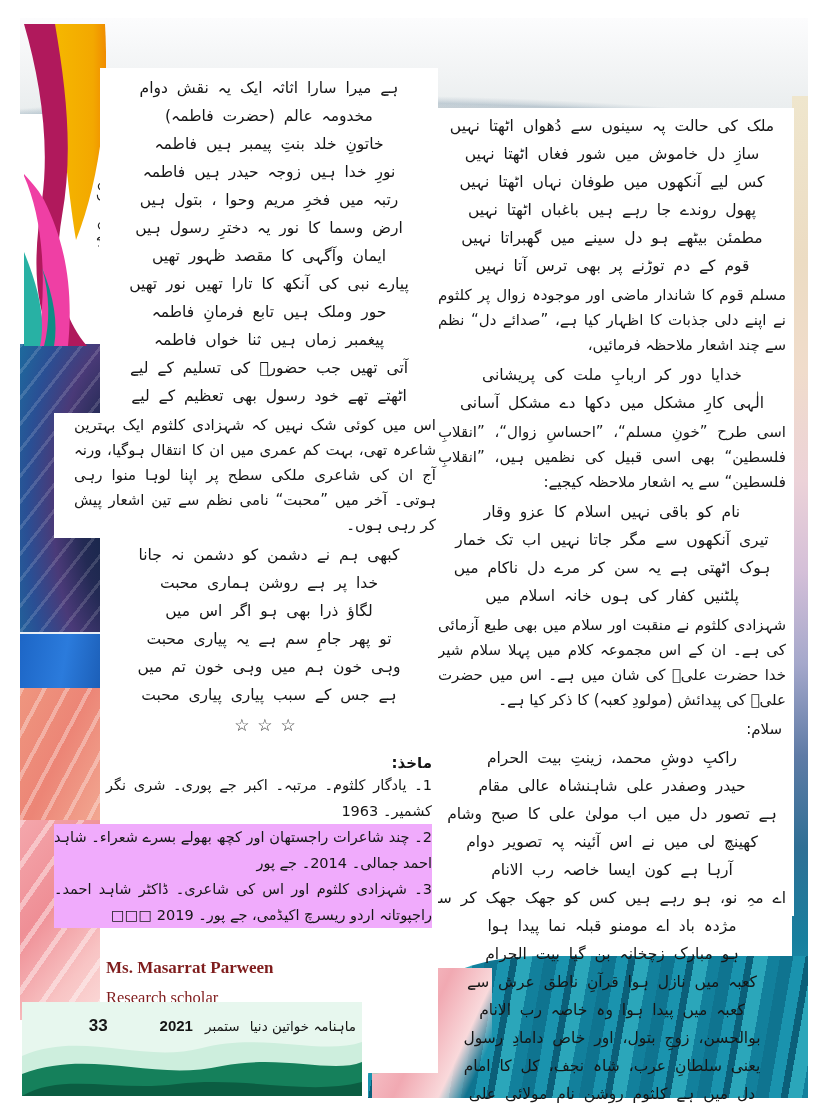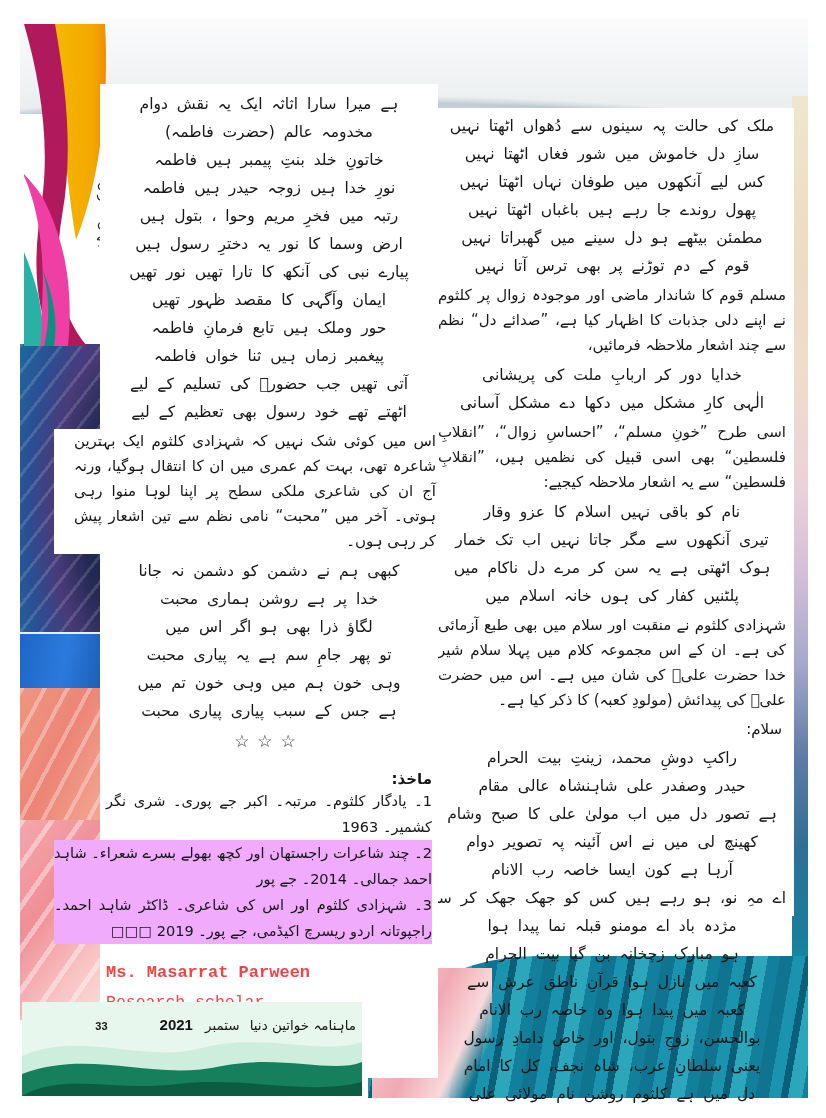--- a/index.html
+++ b/index.html
@@ -42,44 +42,44 @@
     background:radial-gradient(circle at 35% 45%, #0c6b4e 0%, #15835f 55%, #9ed3bd 75%, transparent 78%); }
 
   
   .ribbon { position:absolute; left:24px; top:24px; }
   .side-label { position:absolute; left:112px; top:182px; transform:rotate(90deg); transform-origin:left top;
     font-size:13px; color:#222; white-space:nowrap; letter-spacing:.5px; }
 
   
   .col { position:absolute; background:#fff; color:#161616; direction:rtl; }
   .right-col { left:430px; top:108px; width:364px; height:808px; padding:4px 8px 0 8px; }
-  .left-col  { left:100px; top:84px;  width:338px; min-height:922px; padding:6px 6px 0 6px; }
+  .left-col  { left:100px; top:68px;  width:338px; min-height:922px; padding:6px 6px 0 6px; }
 
   .poem { width:100%; }
   .pl { text-align:center; font-size:15.5px; line-height:28px; white-space:nowrap; word-spacing:4px; overflow:hidden; }
   .prose { font-size:15px; line-height:25px; text-align:justify; margin:3px 0; }
   .prose-wide { margin-left:-52px; margin-right:-4px; background:#fff; padding-left:20px; }
   .salam { font-size:15px; line-height:26px; margin:2px 4px; }
   .stars { text-align:center; font-size:17px; letter-spacing:8px; color:#333; margin:6px 0 10px; }
   .ref-head { font-size:15px; font-weight:bold; margin-top:19px; }
   .ref-line { font-size:14.5px; line-height:26px; text-align:justify; }
   .refs .ref-line:nth-child(2), .refs .ref-line:nth-child(3) { margin-left:-52px; background:#f0abfc; }
 
-  .author { direction:ltr; font-family:Liberation Mono, monospace; color:#ef4444; margin-top:14px; }
+  .author { direction:ltr; font-family:Liberation Serif, serif; color:#7f1d1d; margin-top:25px; }
   .author .a-name { font-weight:bold; font-size:17px; line-height:30px; }
   .author div { font-size:16.5px; line-height:30px; }
 
   
   .footer { position:absolute; left:22px; top:1002px; width:340px; height:94px; overflow:hidden; }
   .footer svg { position:absolute; inset:0; }
   .footer-text { position:absolute; top:14px; right:6px; left:0; direction:rtl; display:flex; align-items:baseline; color:#151515; }
   .f-mag { font-size:13.5px; }
   .f-month { font-size:13.5px; margin-right:10px; }
   .f-year { font-family:"Liberation Sans", sans-serif; font-weight:bold; font-size:15px; margin-right:12px; }
-  .f-page { font-family:"Liberation Sans", sans-serif; font-weight:bold; font-size:11px; margin-right:52px; }
+  .f-page { font-family:"Liberation Sans", sans-serif; font-weight:bold; font-size:17px; margin-right:52px; }
 </style>
 </head>
 <body>
 
 <div class="page">
 
   <div class="art">
     <div class="bg-top"></div>
     <div class="bg-right-strip"></div>
     <div class="bg-left">
@@ -150,22 +150,22 @@
   </div>
 
   <div class="col left-col">
     <div class="poem">
         <div class="pl">ہے میرا سارا اثاثہ ایک یہ نقش دوام</div>
         <div class="pl">مخدومہ عالم (حضرت فاطمہ)</div>
         <div class="pl">خاتونِ خلد بنتِ پیمبر ہیں فاطمہ</div>
         <div class="pl">نورِ خدا ہیں زوجہ حیدر ہیں فاطمہ</div>
         <div class="pl">رتبہ میں فخرِ مریم وحوا ، بتول ہیں</div>
         <div class="pl">ارض وسما کا نور یہ دخترِ رسول ہیں</div>
+        <div class="pl">ایمان وآگہی کا مقصد ظہور تھیں</div>
         <div class="pl">پیارے نبی کی آنکھ کا تارا تھیں نور تھیں</div>
-        <div class="pl">ایمان وآگہی کا مقصد ظہور تھیں</div>
         <div class="pl">حور وملک ہیں تابع فرمانِ فاطمہ</div>
         <div class="pl">پیغمبر زماں ہیں ثنا خواں فاطمہ</div>
         <div class="pl">آتی تھیں جب حضورؐ کی تسلیم کے لیے</div>
         <div class="pl">اٹھتے تھے خود رسول بھی تعظیم کے لیے</div>
       </div>
     <p class="prose prose-wide">اس میں کوئی شک نہیں کہ شہزادی کلثوم ایک بہترین شاعرہ تھی، بہت کم عمری میں ان کا انتقال ہوگیا، ورنہ آج ان کی شاعری ملکی سطح پر اپنا لوہا منوا رہی ہوتی۔ آخر میں ”محبت“ نامی نظم سے تین اشعار پیش کر رہی ہوں۔</p>
     <div class="poem">
         <div class="pl">کبھی ہم نے دشمن کو دشمن نہ جانا</div>
         <div class="pl">خدا پر ہے روشن ہماری محبت</div>
         <div class="pl">لگاؤ ذرا بھی ہو اگر اس میں</div>

